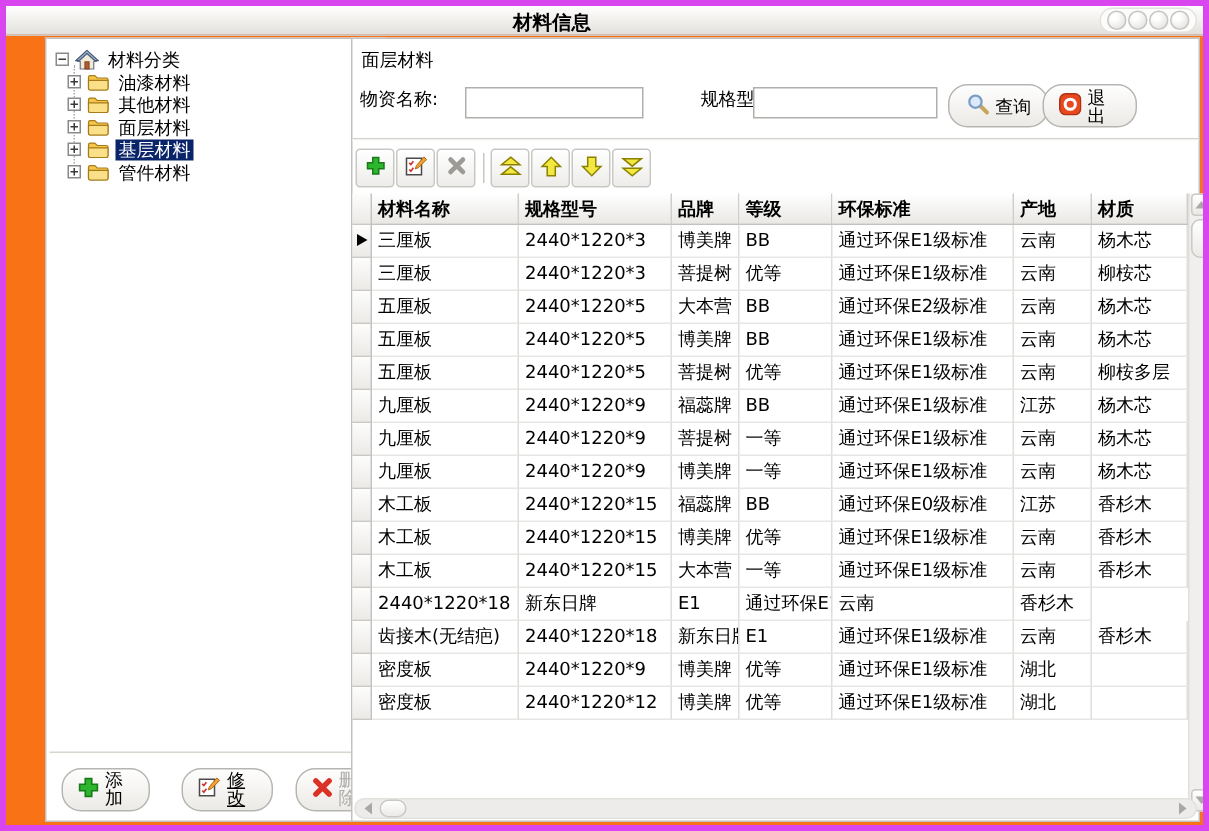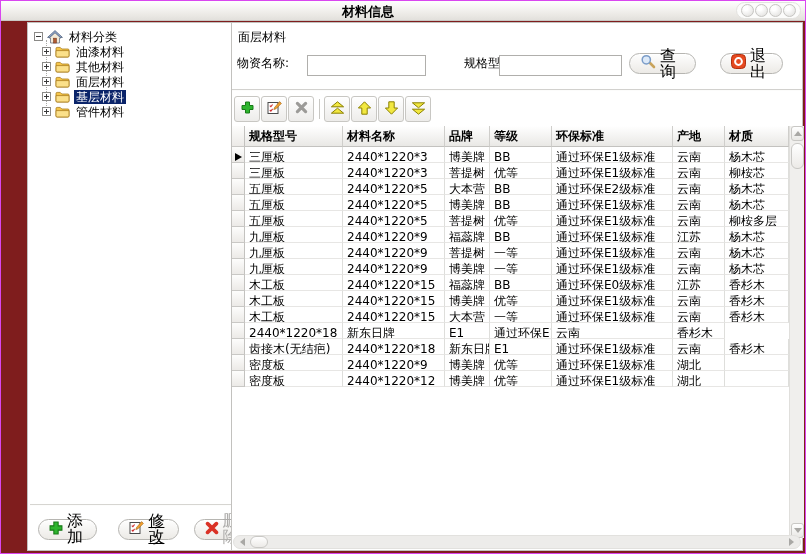--- a/index.html
+++ b/index.html
@@ -1,20 +1,20 @@
 <!DOCTYPE html>
 <html><head>
 <meta charset="utf-8">
 <style>
   * { margin:0; padding:0; box-sizing:border-box; }
   html,body { background:#d8d6d2; }
   body { font-family:"DejaVu Sans","Liberation Sans",sans-serif; font-size:12px; color:#000; }
 
-  .window { position:relative; width:806px; height:554px; background:#7f1d1d;
-            border:1px solid #d946ef; overflow:hidden; }
+  .window { position:relative; width:806px; height:554px; background:#f97316;
+            border:4px solid #d946ef; overflow:hidden; }
 
   
   .titlebar { position:absolute; left:0; top:0; width:100%; height:20px;
               background:linear-gradient(#ffffff,#eceae6 70%,#e2e0dc);
               border-bottom:1px solid #c9c8c4; }
   .title { position:absolute; left:0; top:2px; width:100%; text-align:center;
            padding-right:70px; font-weight:bold; font-size:13px; }
   .win-controls { position:absolute; right:4px; top:1px; height:17px; display:flex;
                   align-items:center; gap:1px; padding:0 4px; background:#fcfcfb;
                   border:1px solid #e3e2df; border-radius:9px; }
@@ -41,59 +41,59 @@
   .tree-label { padding:0 2px; line-height:14px; }
   .tree-label.selected { background:#0a246a; color:#fff; }
 
   .left-sep { position:absolute; left:2px; right:2px; bottom:44px; height:2px;
               border-top:1px solid #d6d5d1; border-bottom:1px solid #fdfdfc; }
   .left-buttons { position:absolute; left:0; right:0; bottom:8px; height:26px;
                   display:flex; align-items:center; }
 
   
   .pill { display:inline-flex; align-items:center; justify-content:center; gap:4px;
-          height:21px; padding:0 10px; border:1px solid #b6b5b1; border-radius:13px;
+          height:29px; padding:0 10px; border:1px solid #b6b5b1; border-radius:13px;
           background:linear-gradient(#fefefe,#eceae6); box-shadow:inset 0 1px 0 #fff;
-          font-size:16px; cursor:default; }
+          font-size:12px; cursor:default; }
   .pill .txt { line-height:1; }
   .pill.disabled .txt { color:#adacaa; }
   #btn-add    { margin-left:10px; }
   #btn-modify { margin-left:21px;text-decoration:underline; }
   #btn-delete { margin-left:15px; }
 
   
   .right-panel { position:absolute; left:230px; top:21px; right:2px; bottom:2px;
                  background:#fff; border:1px solid #c2c1be; }
 
   .query-title { position:absolute; left:6px; top:6px; }
   .query-row { position:absolute; left:0; top:32px; height:24px; width:100%; }
   .q-label { position:absolute; top:0; }
   #lbl-name { left:5px; }
   #lbl-spec { left:204px;margin-left:28px; }
   .q-input { position:absolute; top:0; height:21px; border:1px solid #b0afac;
              background:#fff; padding:0 3px; font:12px "DejaVu Sans","Liberation Sans",sans-serif; }
   #inp-name { left:75px; width:119px; }
   #inp-spec { left:267px; width:123px; }
   #btn-search { position:absolute; left:397px; top:-2px; width:67px; }
-  #btn-exit   { position:absolute; left:488px; top:-2px; width:63px;align-items:center; }
+  #btn-exit   { position:absolute; left:460px; top:-2px; width:63px;align-items:center; }
   .query-sep { position:absolute; left:0; right:0; top:66px; height:2px;
                border-top:1px solid #d2d1ce; border-bottom:1px solid #fcfcfb; }
 
   
   .toolbar { position:absolute; left:2px; top:72px; height:28px; display:flex; align-items:center; }
   .tool-btn { width:26px; height:26px; margin-right:1px; display:inline-flex; align-items:center;
               justify-content:center; border:1px solid #c8c7c3; border-radius:3px;
               background:linear-gradient(#ffffff,#edecea); box-shadow:inset 0 1px 0 #fff; }
   .tool-sep { width:1px; height:20px; background:#c8c7c3; margin:0 4px; }
 
   
   .table { position:absolute; left:0; top:103px; width:557px; }
   .tr { display:grid; grid-template-columns:13px 98px 102px 45px 62px 121px 52px 64px; }
   .tr.head { height:21px; }
-  .tr.body { height:16px; }
+  .tr.body { height:22px; }
   .th { background:linear-gradient(#ffffff,#e9e8e5); border-right:1px solid #cfcecb;
         border-bottom:1px solid #c3c2bf; font-weight:bold; padding:0 0 0 4px;
         line-height:20px; white-space:nowrap; overflow:hidden; }
   .td { border-right:1px solid #dededb; border-bottom:1px solid #e7e6e4; padding:0 0 0 4px;
         line-height:21px; white-space:nowrap; overflow:hidden; }
   .sel-cell { background:linear-gradient(#fdfdfc,#eceae7); border-right:1px solid #c3c2bf;
               border-bottom:1px solid #c9c8c5; padding:0; position:relative; }
   .cur-arrow { display:none; position:absolute; left:3px; top:6px; width:0; height:0;
                border-left:7px solid #000; border-top:4.5px solid transparent;
                border-bottom:4.5px solid transparent; }
@@ -321,22 +321,22 @@
             <path d="M1.4 1.8 H13.6 L7.5 6.8 Z" fill="#f2e840" stroke="#8b8000"></path>
             <path d="M1.4 8.2 H13.6 L7.5 13.2 Z" fill="#f2e840" stroke="#8b8000"></path>
           </svg>
         </span>
       </div>
     </div>
 
     <div class="table">
       <div class="tr head">
         <div class="th sel-cell"></div>
+        <div class="th">材料名称</div>
         <div class="th">规格型号</div>
-        <div class="th">材料名称</div>
         <div class="th">品牌</div>
         <div class="th">等级</div>
         <div class="th">环保标准</div>
         <div class="th">产地</div>
         <div class="th">材质</div>
       </div>
       <div>
           <div class="tr body">
     <div class="td sel-cell current">
               <span class="cur-arrow"></span>

